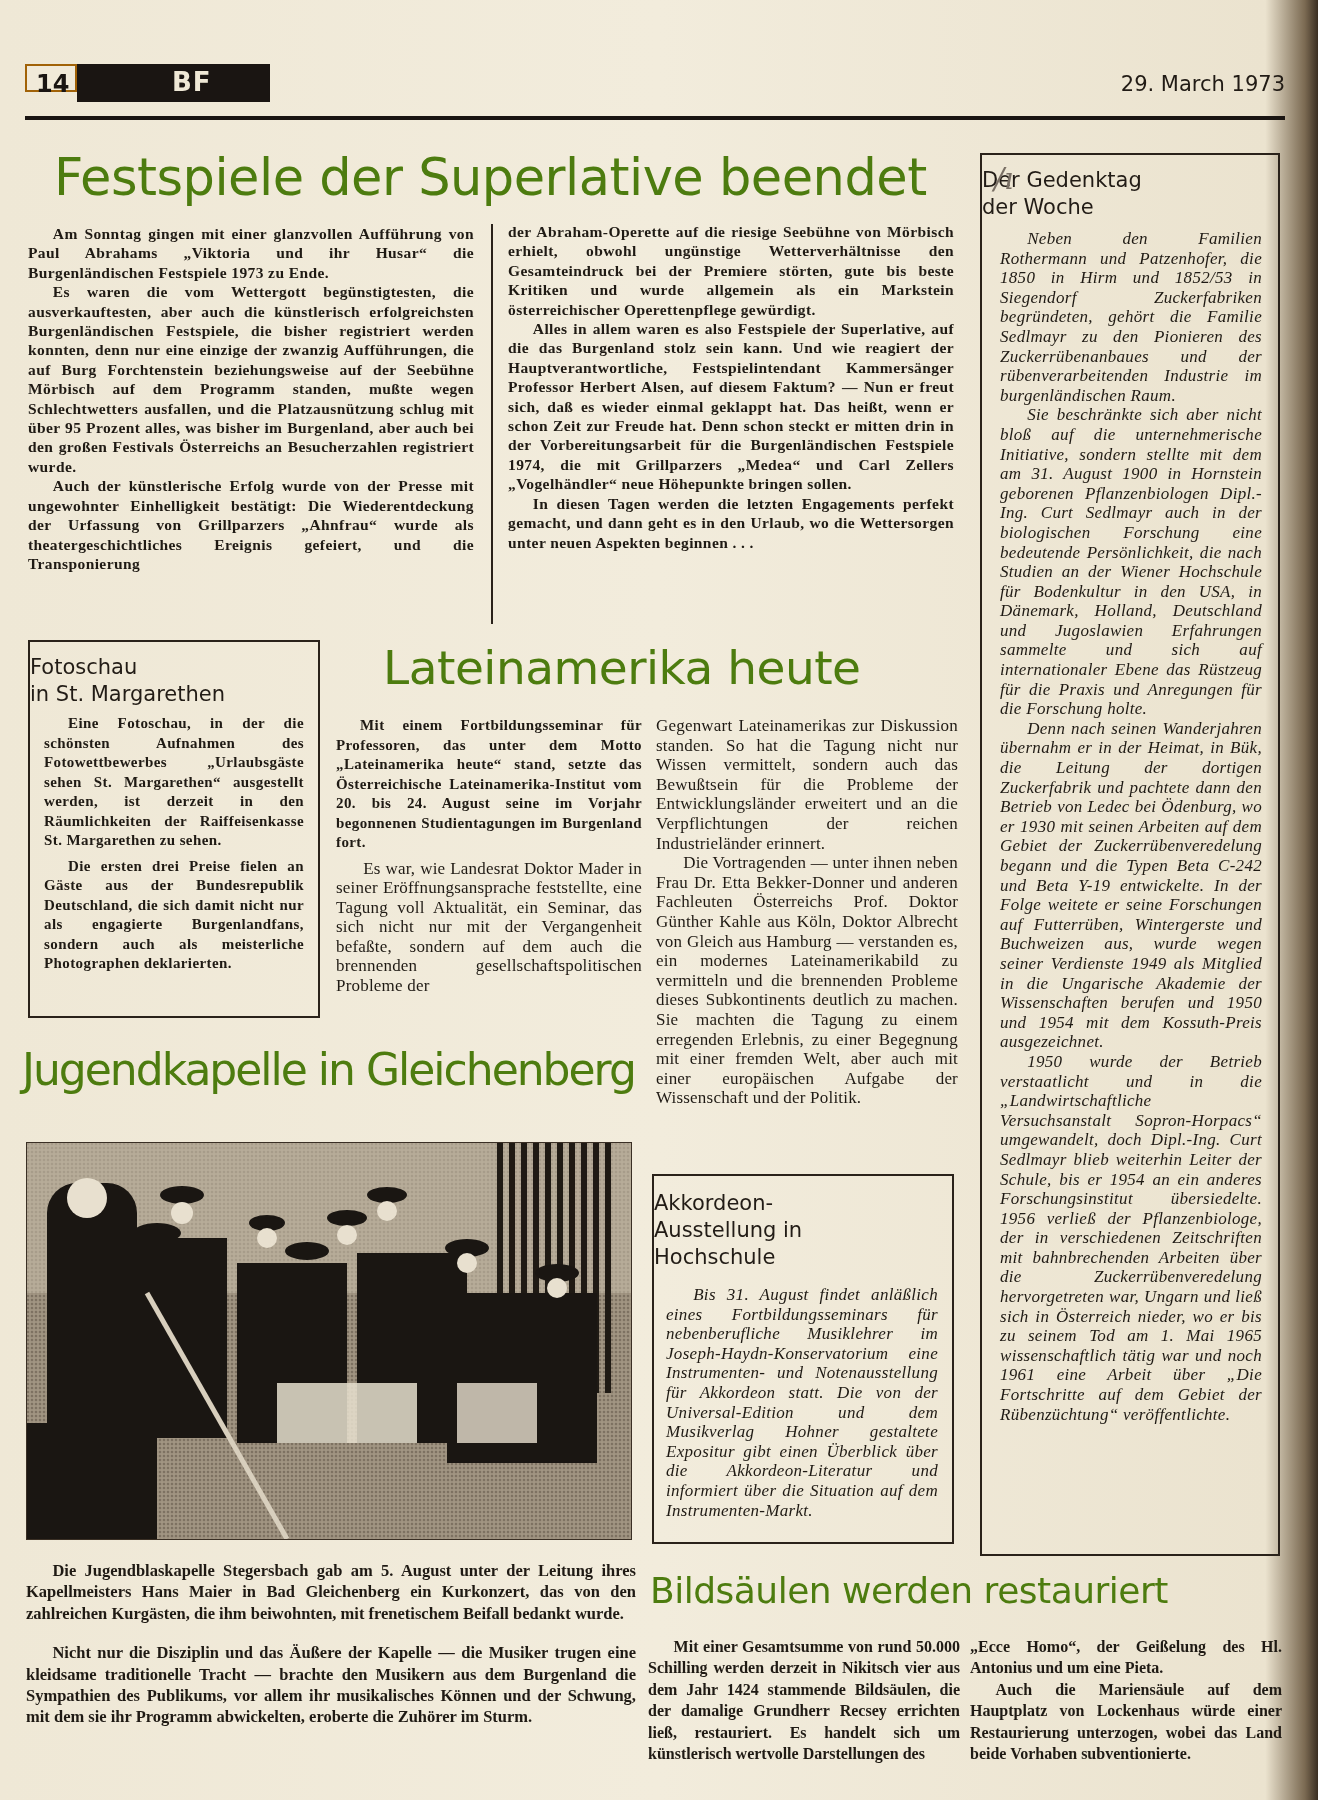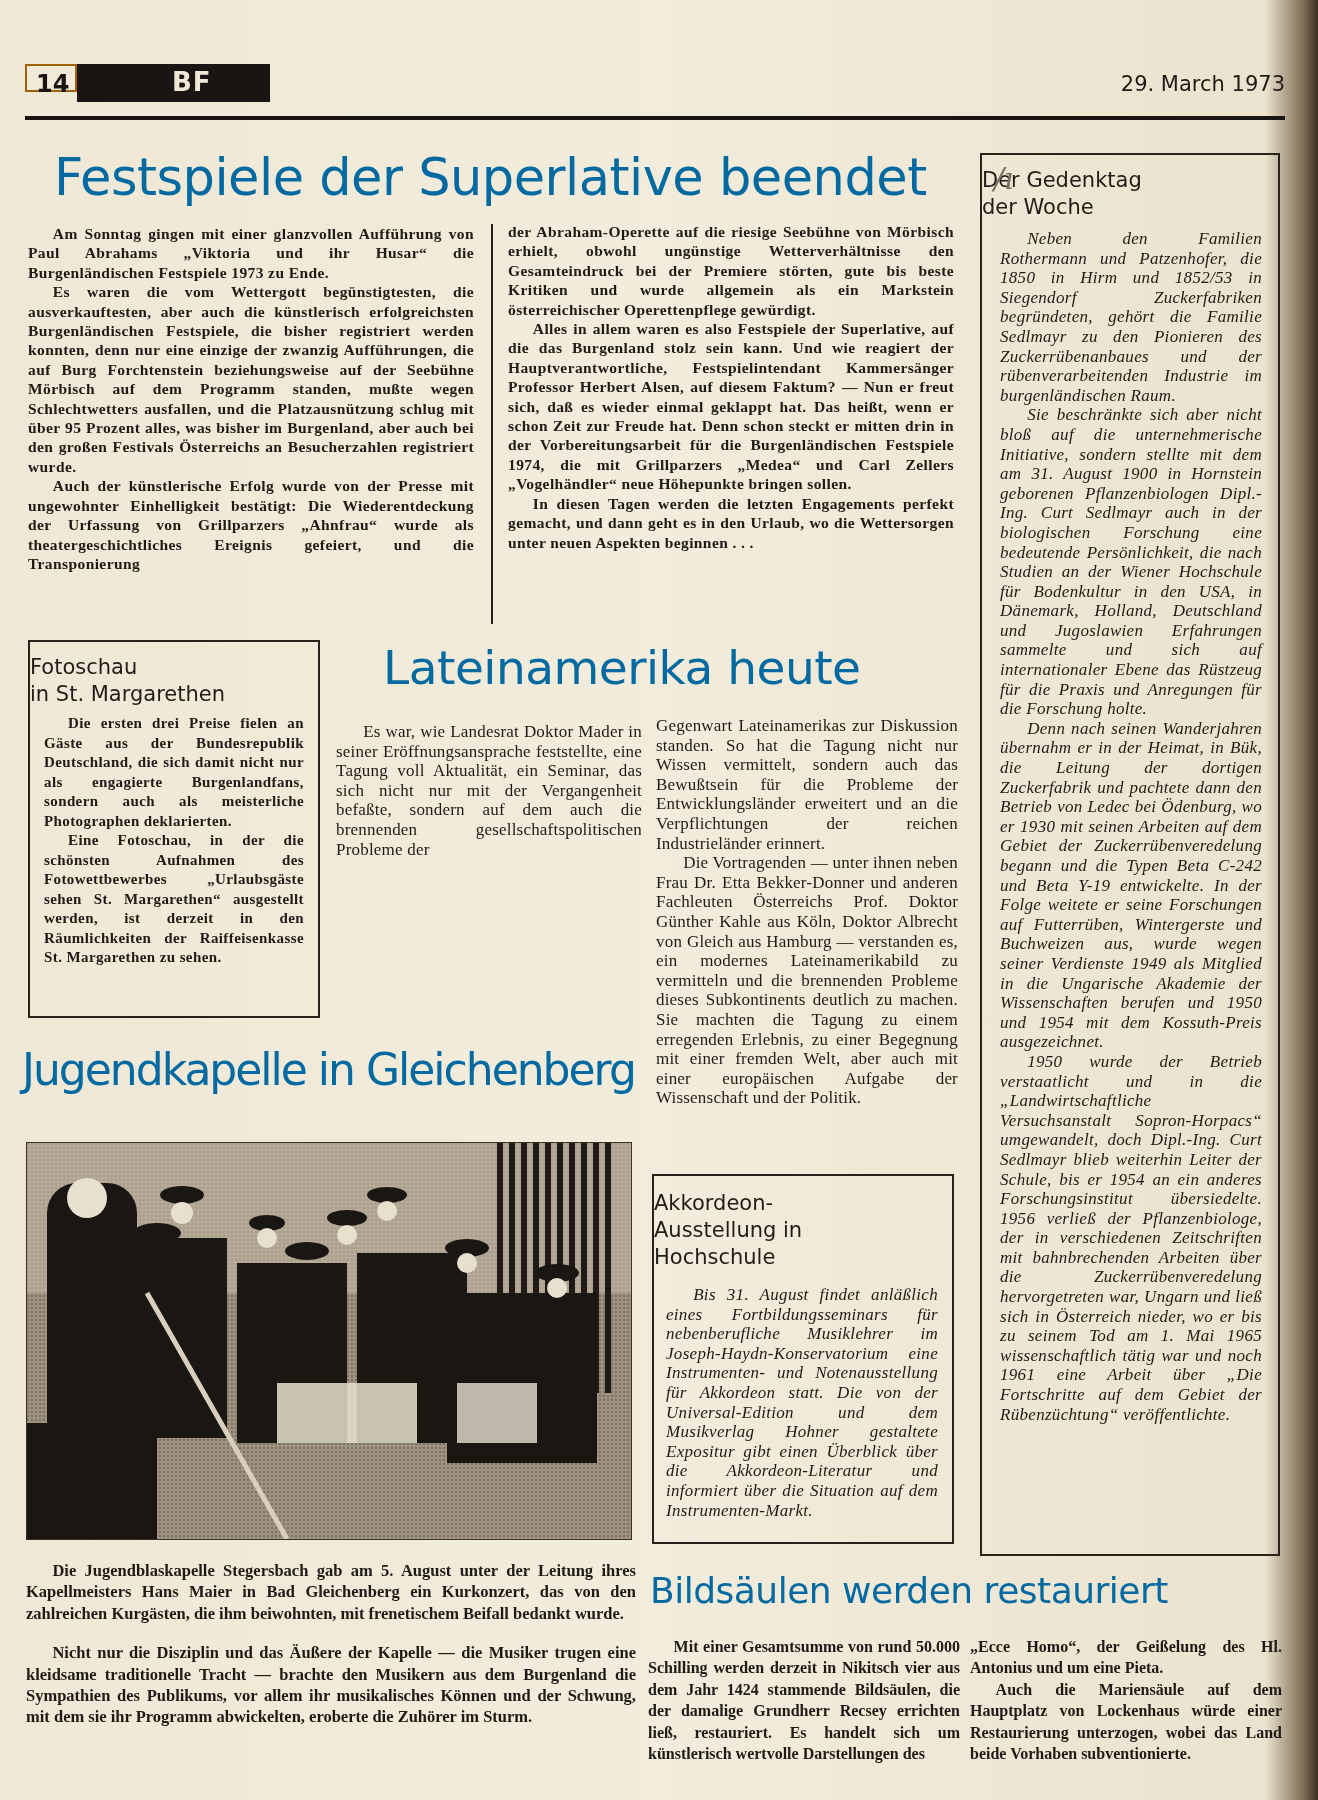--- a/index.html
+++ b/index.html
@@ -7,21 +7,21 @@
   .paper{position:absolute;left:0;top:0;width:1318px;height:1800px;background:linear-gradient(90deg,#efe8d6 0%,#f2ecdc 50%,#ebe3cf 96%,#7b6a52 99%,#3a2e22 100%);}
   .abs{position:absolute;}
   .sans{font-family:"DejaVu Sans","Liberation Sans",sans-serif;}
   .body-bold{font-family:"Liberation Serif","DejaVu Serif",serif;font-weight:bold;font-size:15.5px;line-height:19.4px;text-align:justify;letter-spacing:0.4px;}
   .body-reg{font-family:"Liberation Serif","DejaVu Serif",serif;font-size:17px;line-height:19.6px;text-align:justify;letter-spacing:0.2px;}
   .body-ital{font-family:"Liberation Serif","DejaVu Serif",serif;font-style:italic;font-size:17px;line-height:19.6px;text-align:justify;letter-spacing:0.3px;}
   .body-cond{font-family:"Liberation Serif","DejaVu Serif",serif;font-weight:bold;font-size:16.5px;line-height:21.4px;text-align:justify;}
   p{margin:0;text-indent:1.6em;}
   .noindent{text-indent:0;}
   .box{position:absolute;border:2px solid #2a221a;box-sizing:border-box;}
-  .headline{font-family:"DejaVu Sans","Liberation Sans",sans-serif;font-weight:normal;color:#0369a1;white-space:nowrap;letter-spacing:-0.5px;}
+  .headline{font-family:"DejaVu Sans","Liberation Sans",sans-serif;font-weight:normal;color:#4d7c0f;white-space:nowrap;letter-spacing:-0.5px;}
   .boxhead{font-family:"DejaVu Sans","Liberation Sans",sans-serif;text-align:left;font-size:21px;line-height:27px;color:#221c16;}
   .photo{position:absolute;overflow:hidden;border:1px solid #3a2f24;background:#8e8272;}
 </style>
 </head>
 <body>
 
 <div class="paper"></div>
 
 <div class="abs" style="left:25px;top:58px;width:1260px;height:62px;">
   <div class="abs" style="left:0;top:6px;width:52px;height:28px;border:2px solid #a16207;box-sizing:border-box;background:#f1ead9;">
@@ -62,27 +62,30 @@
     <p>1950 wurde der Betrieb verstaatlicht und in die „Landwirtschaftliche Versuchsanstalt Sopron-Horpacs“ umgewandelt, doch Dipl.-Ing. Curt Sedlmayr blieb weiterhin Leiter der Schule, bis er 1954 an ein anderes Forschungsinstitut übersiedelte. 1956 verließ der Pflanzenbiologe, der in verschiedenen Zeitschriften mit bahnbrechenden Arbeiten über die Zuckerrübenveredelung hervorgetreten war, Ungarn und ließ sich in Österreich nieder, wo er bis zu seinem Tod am 1. Mai 1965 wissenschaftlich tätig war und noch 1961 eine Arbeit über „Die Fortschritte auf dem Gebiet der Rübenzüchtung“ veröffentlichte.</p>
   </div>
 </div>
 
 <div class="box" style="left:28px;top:640px;width:292px;height:378px;">
   <div class="boxhead" style="margin-top:12px;font-size:21px;">
     <div>Fotoschau</div>
     <div>in St. Margarethen</div>
   </div>
   <div class="body-bold" style="margin:6px 14px 0 14px;font-size:15px;line-height:19.5px;">
+    <p>Eine Fotoschau, in der die schönsten Aufnahmen des Fotowettbewerbes „Urlaubsgäste sehen St. Margarethen“ ausgestellt werden, ist derzeit in den Räumlichkeiten der Raiffeisenkasse St. Margarethen zu sehen.</p>
     <p style="margin-top:6px;">Die ersten drei Preise fielen an Gäste aus der Bundesrepublik Deutschland, die sich damit nicht nur als engagierte Burgenlandfans, sondern auch als meisterliche Photographen deklarierten.</p>
-    <p>Eine Fotoschau, in der die schönsten Aufnahmen des Fotowettbewerbes „Urlaubsgäste sehen St. Margarethen“ ausgestellt werden, ist derzeit in den Räumlichkeiten der Raiffeisenkasse St. Margarethen zu sehen.</p>
   </div>
 </div>
 
 <div class="abs headline" style="left:383px;top:640px;font-size:47px;">Lateinamerika heute</div>
 <div class="abs" style="left:336px;top:716px;width:306px;">
+  <div class="body-bold" style="font-size:15px;line-height:19.5px;">
+    <p>Mit einem Fortbildungsseminar für Professoren, das unter dem Motto „Lateinamerika heute“ stand, setzte das Österreichische Lateinamerika-Institut vom 20. bis 24. August seine im Vorjahr begonnenen Studientagungen im Burgenland fort.</p>
+  </div>
   <div class="body-reg" style="margin-top:6px;">
     <p>Es war, wie Landesrat Doktor Mader in seiner Eröffnungsansprache feststellte, eine Tagung voll Aktualität, ein Seminar, das sich nicht nur mit der Vergangenheit befaßte, sondern auf dem auch die brennenden gesellschaftspolitischen Probleme der</p>
   </div>
 </div>
 <div class="abs body-reg" style="left:656px;top:716px;width:302px;">
   <p class="noindent">Gegenwart Lateinamerikas zur Diskussion standen. So hat die Tagung nicht nur Wissen vermittelt, sondern auch das Bewußtsein für die Probleme der Entwicklungsländer erweitert und an die Verpflichtungen der reichen Industrieländer erinnert.</p>
   <p>Die Vortragenden — unter ihnen neben Frau Dr. Etta Bekker-Donner und anderen Fachleuten Österreichs Prof. Doktor Günther Kahle aus Köln, Doktor Albrecht von Gleich aus Hamburg — verstanden es, ein modernes Lateinamerikabild zu vermitteln und die brennenden Probleme dieses Subkontinents deutlich zu machen. Sie machten die Tagung zu einem erregenden Erlebnis, zu einer Begegnung mit einer fremden Welt, aber auch mit einer europäischen Aufgabe der Wissenschaft und der Politik.</p>
 </div>
 
 <div class="box" style="left:652px;top:1174px;width:302px;height:370px;">

